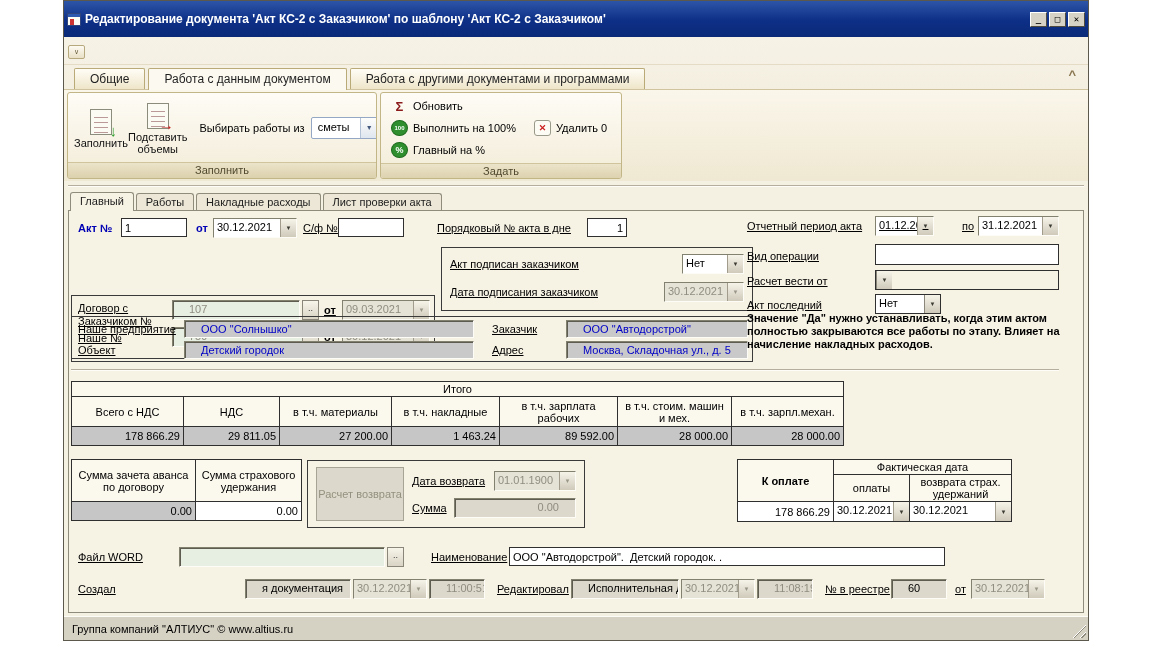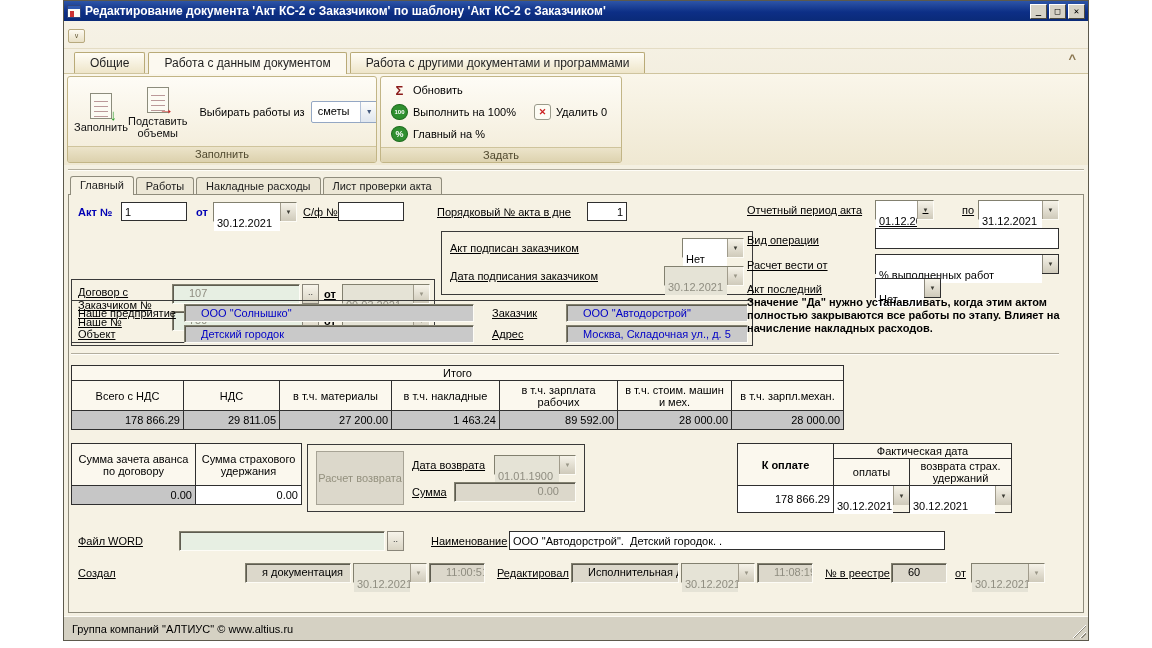--- a/index.html
+++ b/index.html
@@ -1,21 +1,21 @@
 <!DOCTYPE html>
 <html><head>
 <meta charset="utf-8">
 <style>
   html,body{margin:0;padding:0;background:#fff;width:1152px;height:648px;
     font-family:"Liberation Sans",sans-serif;-webkit-font-smoothing:none;}
   *{box-sizing:border-box;}
   .window{position:absolute;left:63px;top:0;width:1026px;height:641px;
     border:1px solid #5c594c;background:#d5d1c3;display:flex;flex-direction:column;}
   
-  .titlebar{height:20px;background:linear-gradient(180deg,#2d55a7 0%,#0d2f86 55%,#0a2a78 100%);
+  .titlebar{height:36px;background:linear-gradient(180deg,#2d55a7 0%,#0d2f86 55%,#0a2a78 100%);
     display:flex;align-items:center;padding:0 3px;gap:4px;flex:0 0 auto;}
   .appicon{width:14px;height:13px;flex:0 0 auto;position:relative;background:#fdfdf6;border:1px solid #30457e;}
   .appicon::before{content:"";position:absolute;left:0;top:0;right:0;height:3px;background:#2f58b0;}
   .appicon::after{content:"";position:absolute;left:2px;top:5px;width:4px;height:6px;background:#c33;}
   .title-text{color:#fff;font-weight:bold;font-size:12px;white-space:nowrap;overflow:hidden;flex:1;}
   .winbtns{display:flex;gap:2px;}
   .winbtn{width:17px;height:15px;background:#d6d2c6;border:1px solid;border-color:#fff #4e4a3e #4e4a3e #fff;
     font-size:9px;line-height:13px;text-align:center;font-weight:bold;color:#000;
     font-family:"DejaVu Sans Mono",monospace;cursor:default;}
   
@@ -68,21 +68,21 @@
   .lbl{font-size:11px;white-space:nowrap;color:#000;text-decoration:underline;}
   .bluelbl{font-size:11px;font-weight:bold;color:#0000b4;white-space:nowrap;}
   .tinp{border:1px solid #2f2f2f;background:#fff;font:11px "Liberation Sans",sans-serif;
     padding:0 3px;height:19px;color:#000;}
   .sunken{border:1px solid;border-color:#82806f #fdfcf6 #fdfcf6 #82806f;box-shadow:inset 1px 1px 0 #5e5c50;}
   .field{font-size:11px;padding:2px 16px;height:20px;overflow:hidden;white-space:nowrap;}
   .greenf{background:#e7efe3;color:#8f8d80;}
   .grayf{background:#c9c9c9;color:#0000c6;}
   .dimf{background:#dcd8cb;color:#000;}
   .combo{display:inline-flex;align-items:stretch;height:20px;}
-  .combo .cval{flex:1;background:#fff;font-size:11px;padding:14px 3px;white-space:nowrap;overflow:hidden;}
+  .combo .cval{flex:1;background:#fff;font-size:11px;padding:2px 3px;white-space:nowrap;overflow:hidden;}
   .combo .cbtn{width:16px;background:linear-gradient(#f6f3e9,#cfcaba);border-left:1px solid #a19c8c;
     display:flex;align-items:center;justify-content:center;font-size:6px;color:#3c3c34;}
   .combo.dis .cval{background:#e5e3d6;color:#8f8d80;}
   .combo.dis .cbtn{color:#9a9788;}
   .combo.flat{border:1px solid #2f2f2f;box-shadow:none;}
   .combo.flat .cbtn{border-left:1px solid #8a867a;}
   .gbox{border:1px solid #3a3a3a;}
   .mini{width:17px;height:20px;background:linear-gradient(#f7f4ea,#d9d4c4);border:1px solid #8a867a;
     font-size:9px;text-align:center;line-height:15px;color:#333;}
   .note{font-size:11px;line-height:13px;font-weight:bold;color:#000;}
@@ -243,21 +243,20 @@
         <div class="abs combo sunken dis" style="left:222px;top:34px;width:80px;">
           <span class="cval">30.12.2021</span>
           <span class="cbtn">▼</span>
         </div>
       </div>
 
       <span class="abs lbl" style="left:678px;top:39px;">Вид операции</span>
       <input class="abs tinp" style="left: 806px; top: 33px; width: 184px; height: 21px;" value="">
       <span class="abs lbl" style="left:678px;top:64px;">Расчет вести от</span>
       <div class="abs combo flat" style="left:806px;top:59px;width:184px;">
-        <span class="cval">% выполненных работ</span>
         <span class="cbtn">▼</span>
       </div>
       <span class="abs lbl" style="left:678px;top:88px;">Акт последний</span>
       <div class="abs combo flat" style="left:806px;top:83px;width:66px;">
         <span class="cval">Нет</span>
         <span class="cbtn">▼</span>
       </div>
 
       <div class="abs gbox" style="left:2px;top:105px;width:682px;height:46px;">
         <span class="abs lbl" style="left:6px;top:6px;">Наше предприятие</span>

